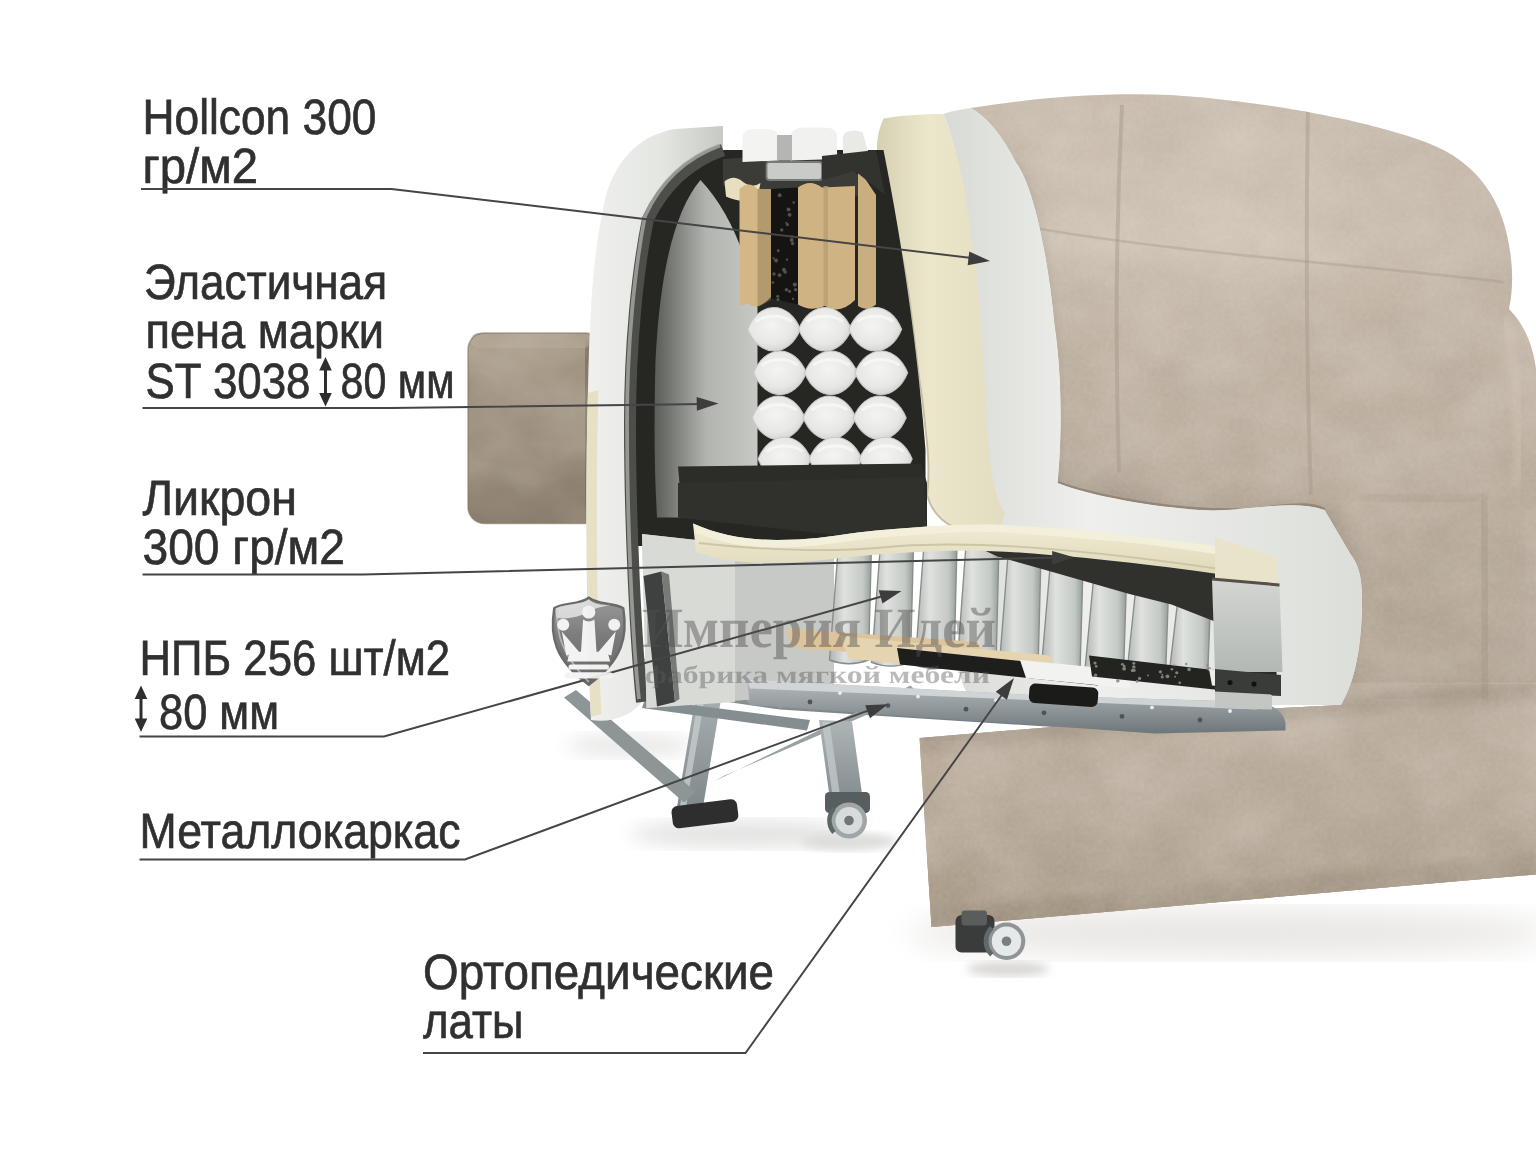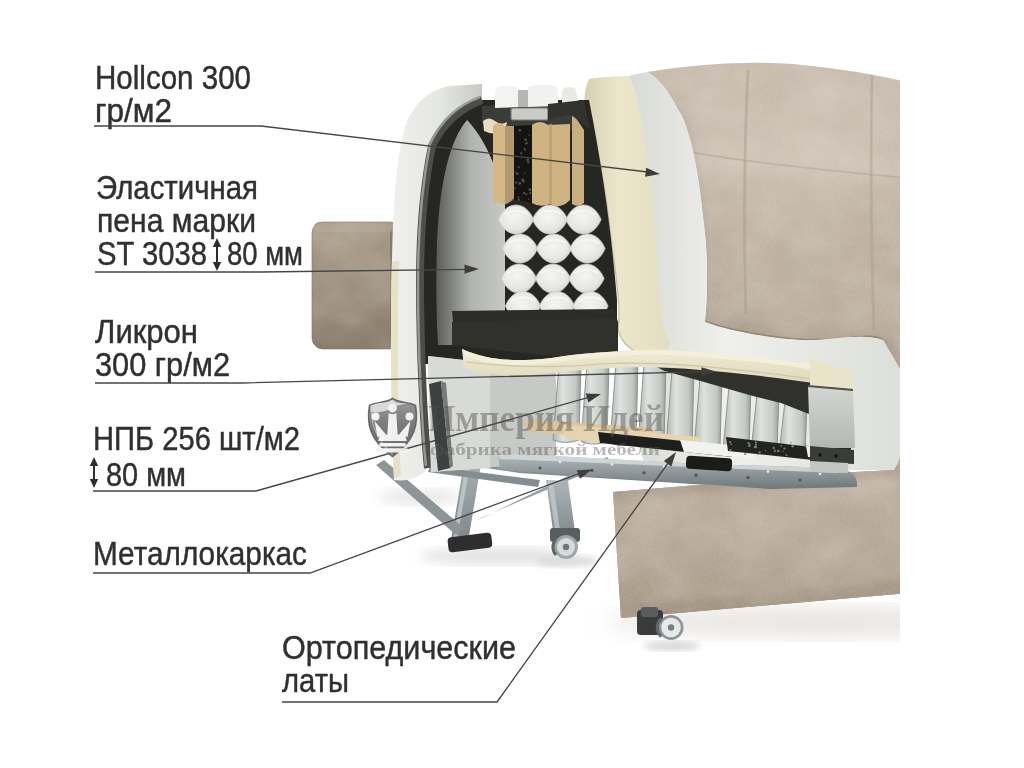--- a/index.html
+++ b/index.html
@@ -1,15 +1,15 @@
 <!DOCTYPE html>
 <html><head><meta charset="utf-8">
 <style>
 html,body{margin:0;padding:0;background:#fff;}
-#page{width:900px;height:768px;position:relative;overflow:hidden;background:#fff;}
+#page{width:1024px;height:768px;position:relative;overflow:hidden;background:#fff;}
 text{font-family:"Liberation Sans",sans-serif;}
 .wm{font-family:"Liberation Serif",serif;}
 </style></head><body>
 <div id="page">
 <svg width="1024" height="768" viewBox="0 0 1024 768" xmlns="http://www.w3.org/2000/svg">
 <defs>
 <linearGradient id="fabV" x1="0" y1="0" x2="0" y2="1">
  <stop offset="0" stop-color="#cabdae"></stop>
           <stop offset="0.35" stop-color="#bfb1a1"></stop>
  <stop offset="0.72" stop-color="#b2a392"></stop>

